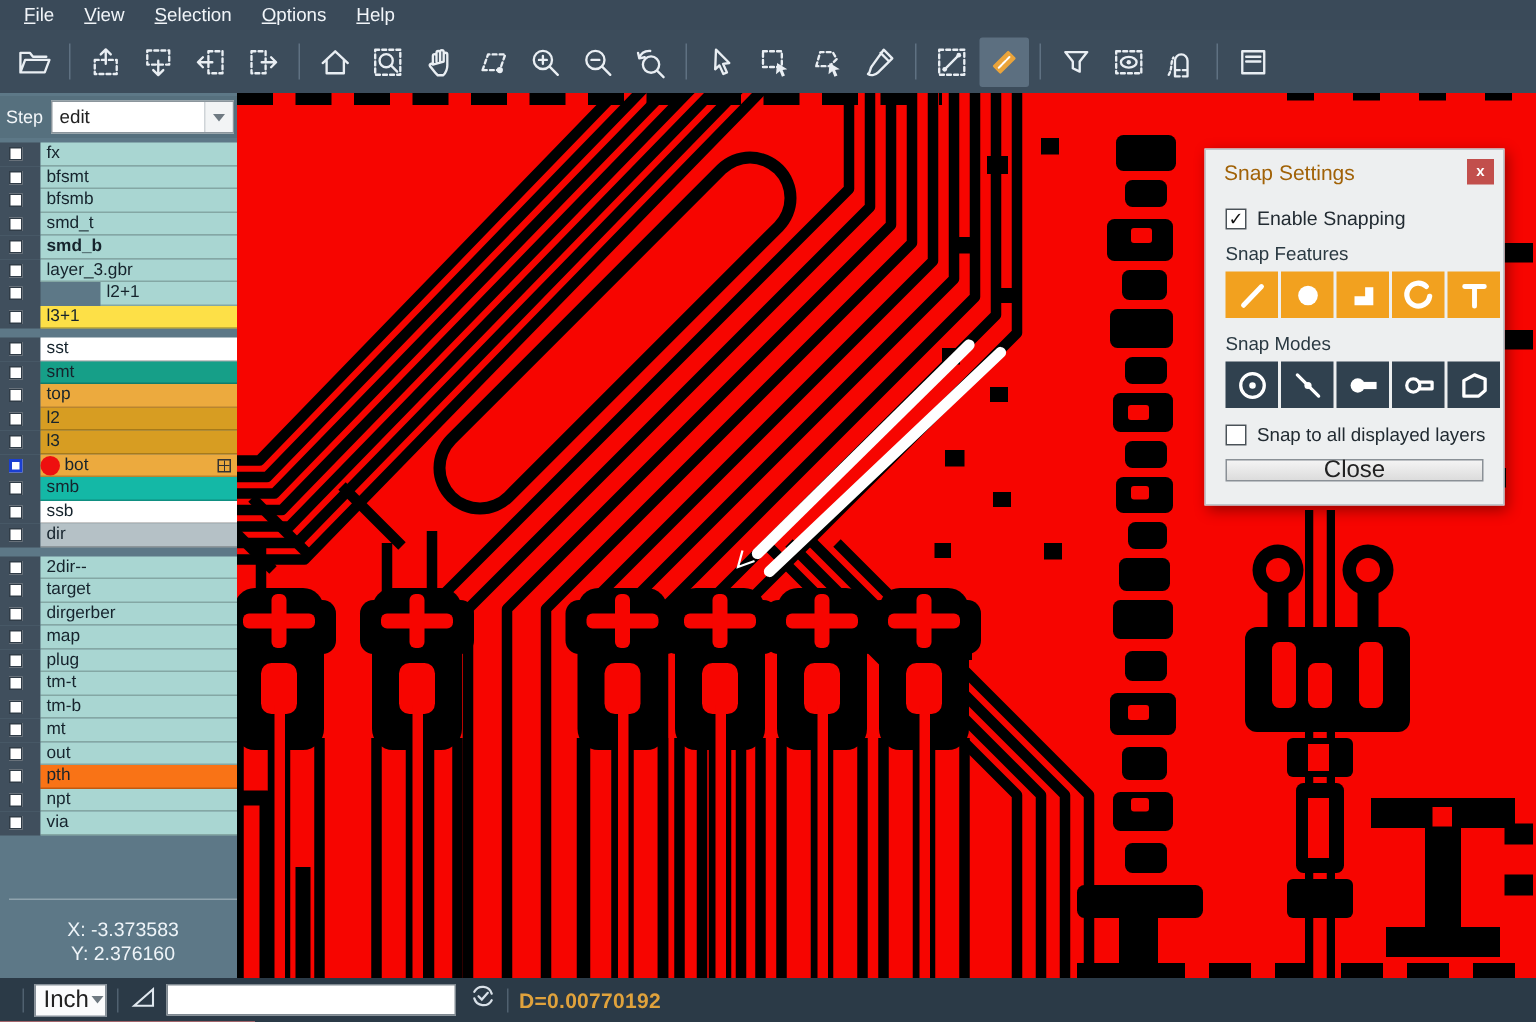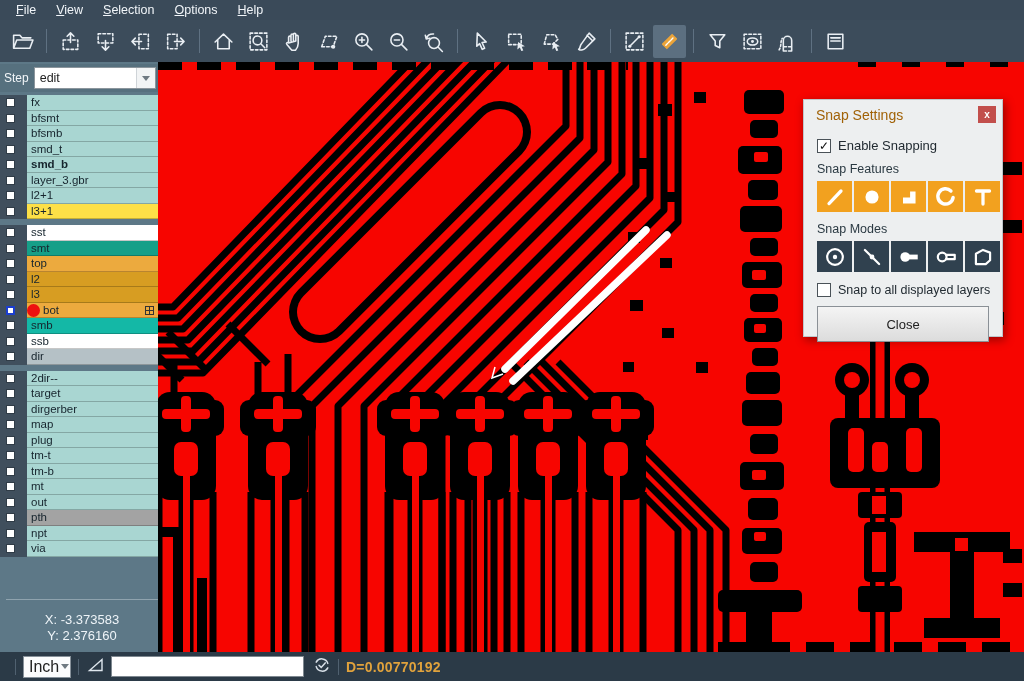--- a/index.html
+++ b/index.html
@@ -63,22 +63,22 @@
   .sd-cb { width:14px; height:14px; background:#fff; border:1.5px solid #4a5258; font-size:12px; line-height:12px; color:#111; text-align:center; margin-right:7px; }
   .sd-checkrow span.lbl { font-size:13px; color:#222b32; }
   .sd-sec { font-size:12.5px; color:#2a3942; margin:4px 0 5px 0; }
   .sd-btnrow { display:flex; }
   .sd-fbtn { width:35px; height:31px; margin-right:2px; display:flex; align-items:center; justify-content:center; }
   .sd-fbtn.orange { background:#f2a11f; }
   .sd-fbtn.navy { background:#30414f; }
   .sd-fbtn svg { width:24px; height:24px; stroke:#fff; fill:none; stroke-width:2.2; stroke-linecap:round; stroke-linejoin:round; }
   .sd-footer-check { margin-top:11px; }
   .sd-footer-check span.lbl { font-size:12.5px;text-align:right; }
-  .sd-closebtn { margin:8px 13px 0 0; height:36px; background:linear-gradient(#f4f4f4,#dcdcdc); border:1px solid #8a9096;
-    display:flex; align-items:center; justify-content:center; font-size:13px; color:#222; }
+  .sd-closebtn { margin:8px 13px 0 0; height:15px; background:linear-gradient(#f4f4f4,#dcdcdc); border:1px solid #8a9096;
+    display:flex; align-items:center; justify-content:center; font-size:16px; color:#222; }
 
   
   .statusbar { height:29px; background:#2b3a47; flex:none; display:flex; align-items:center; padding-left:8px; }
   .ssep { width:1px; height:16px; background:#506170; margin:0 7px; flex:none; }
   .unit-select { width:48px; height:22px; background:#fbfcfd; border:1px solid #87919a; display:flex; align-items:center; }
   .unit-select .val { flex:1; font-size:16px; color:#222; padding-left:5px; }
   .unit-select .chev { width:15px; display:flex; justify-content:center; }
   .angle-ico svg { width:19px; height:19px; stroke:#dfe7ee; fill:none; stroke-width:1.4; }
   .sb-input { width:193px; height:21px; background:#fff; border:1px solid #7e8890; margin-left:6px; font-size:12px; padding:0 4px; }
   .refresh-ico { margin-left:9px; }
@@ -282,21 +282,21 @@
           <div class="lrow">
             <div class="cbcol">
               <span class="cb"></span>
             </div>
             <div class="llabel" style="background: rgb(169, 214, 210);">layer_3.gbr</div>
           </div>
           <div class="lrow">
             <div class="cbcol">
               <span class="cb"></span>
             </div>
-            <div class="llabel" style="background: rgb(169, 214, 210);">l2+1</div>
+            <div class="llabel" style="background: rgb(169, 214, 210); margin-left: 40px;">l2+1</div>
           </div>
           <div class="lrow">
             <div class="cbcol">
               <span class="cb"></span>
             </div>
             <div class="llabel" style="background: #fde047;">l3+1</div>
           </div>
           <div class="lgroup-gap"></div>
           <div class="lrow">
             <div class="cbcol">
@@ -405,21 +405,21 @@
           <div class="lrow">
             <div class="cbcol">
               <span class="cb"></span>
             </div>
             <div class="llabel" style="background: rgb(169, 214, 210);">out</div>
           </div>
           <div class="lrow">
             <div class="cbcol">
               <span class="cb"></span>
             </div>
-            <div class="llabel" style="background: #a3a3a3;">pth</div>
+            <div class="llabel" style="background: #f97316;">pth</div>
           </div>
           <div class="lrow">
             <div class="cbcol">
               <span class="cb"></span>
             </div>
             <div class="llabel" style="background: rgb(169, 214, 210);">npt</div>
           </div>
           <div class="lrow">
             <div class="cbcol">
               <span class="cb"></span>

